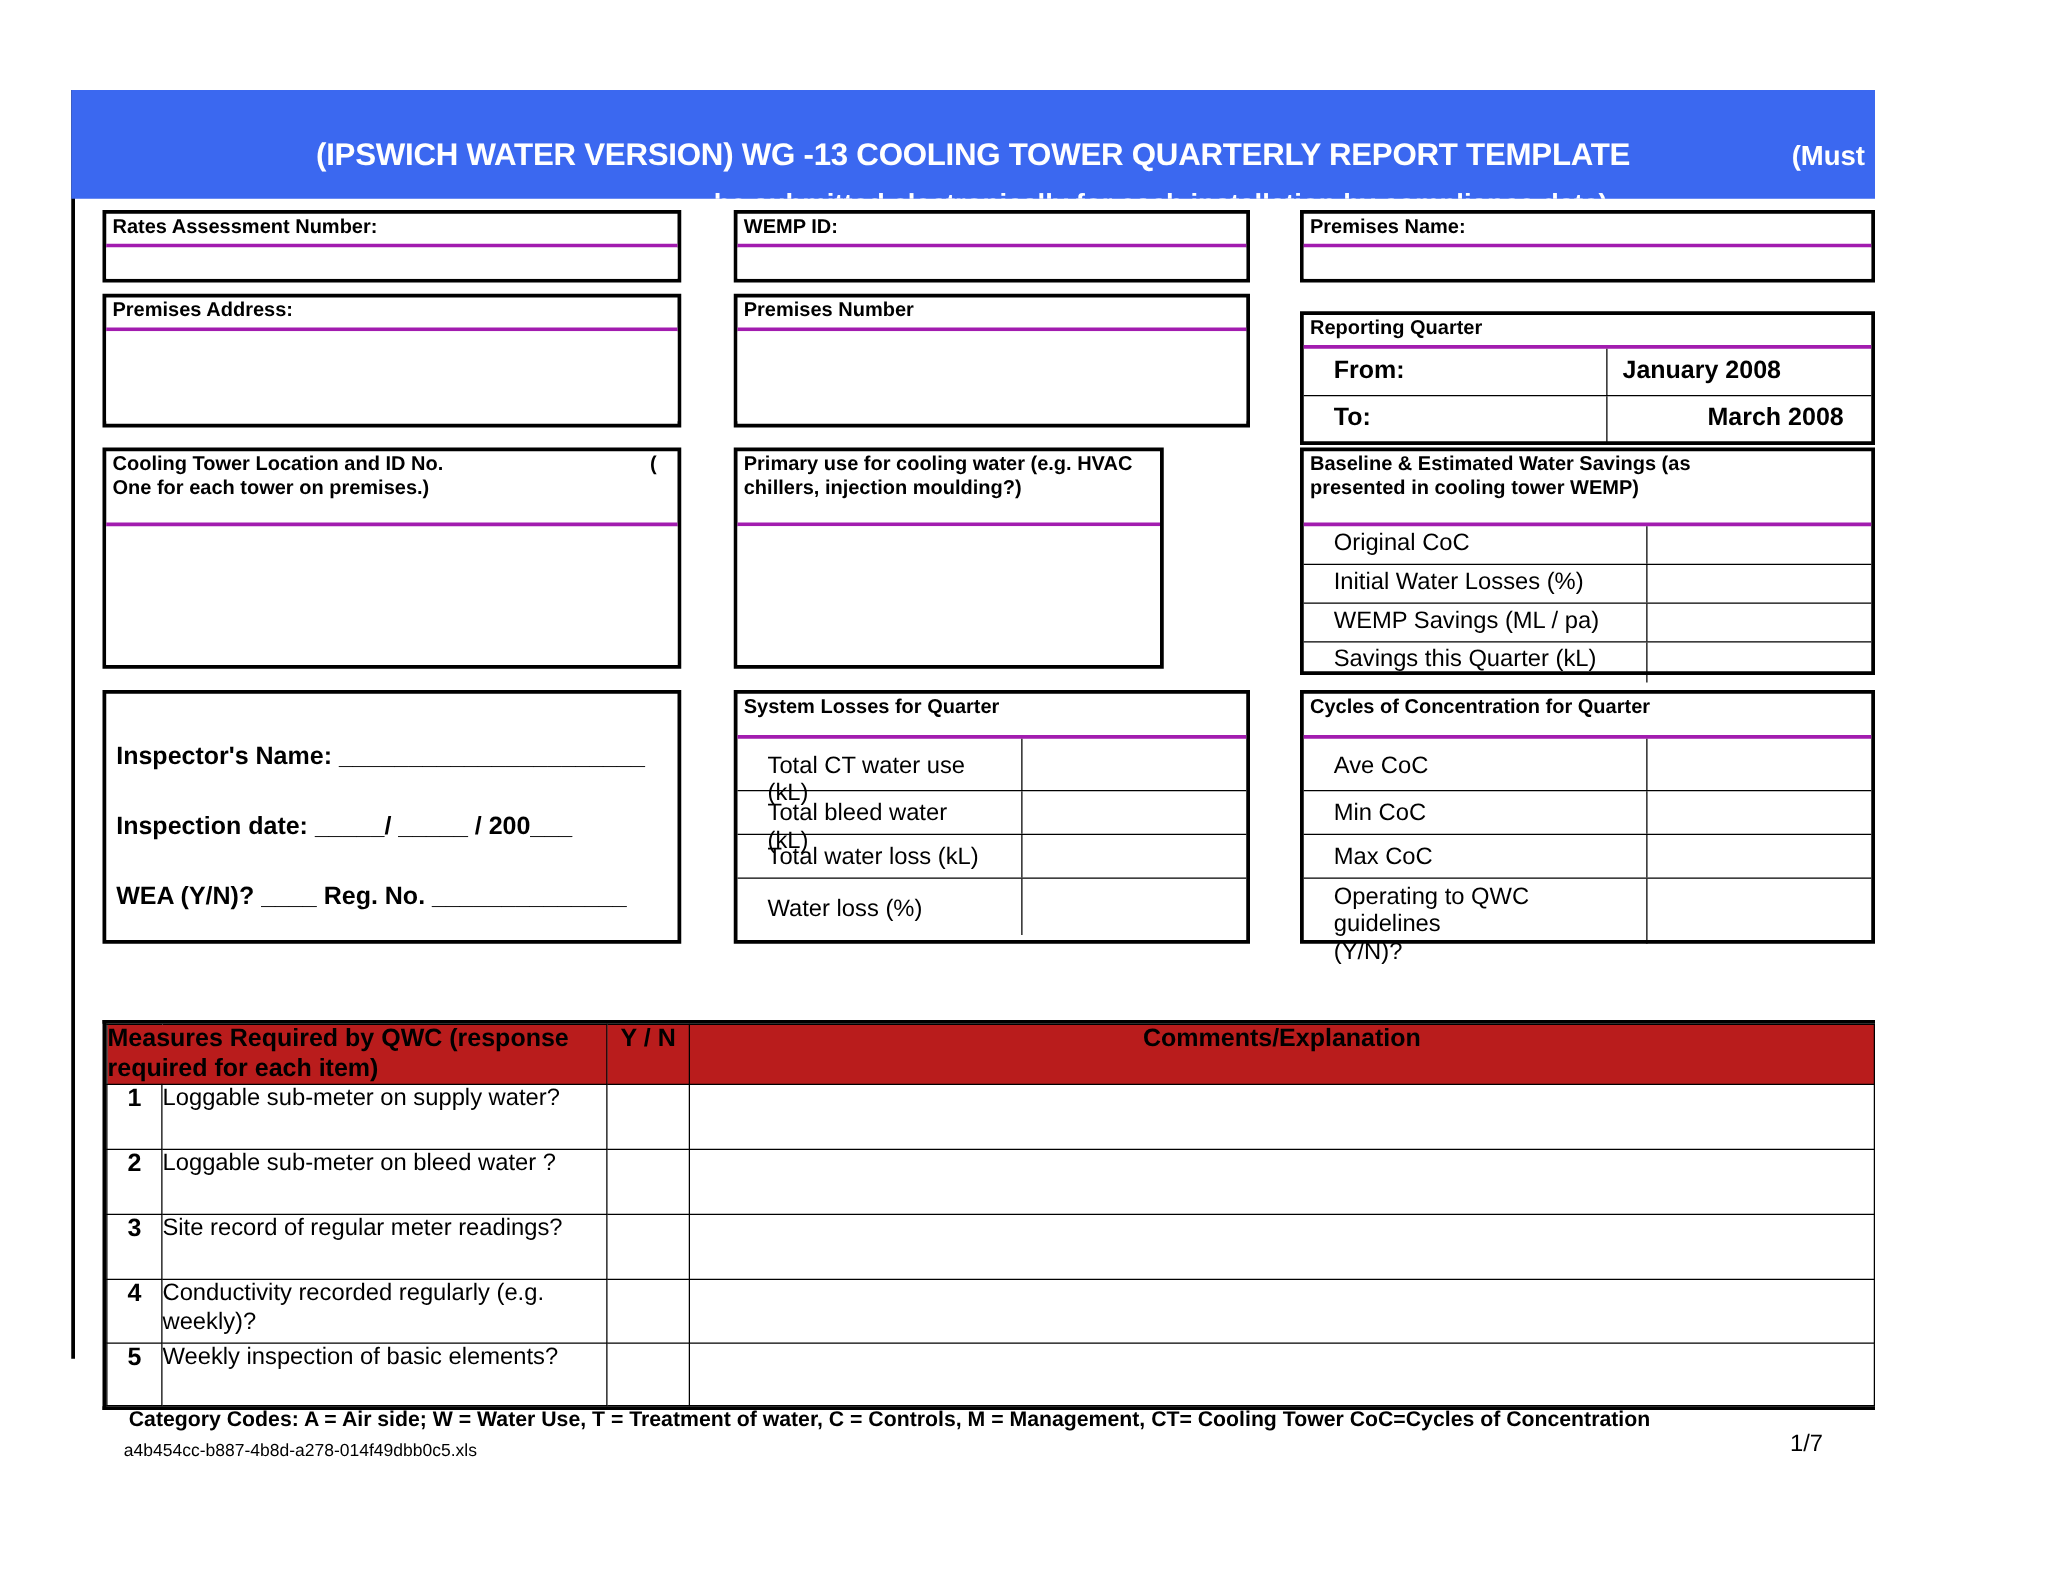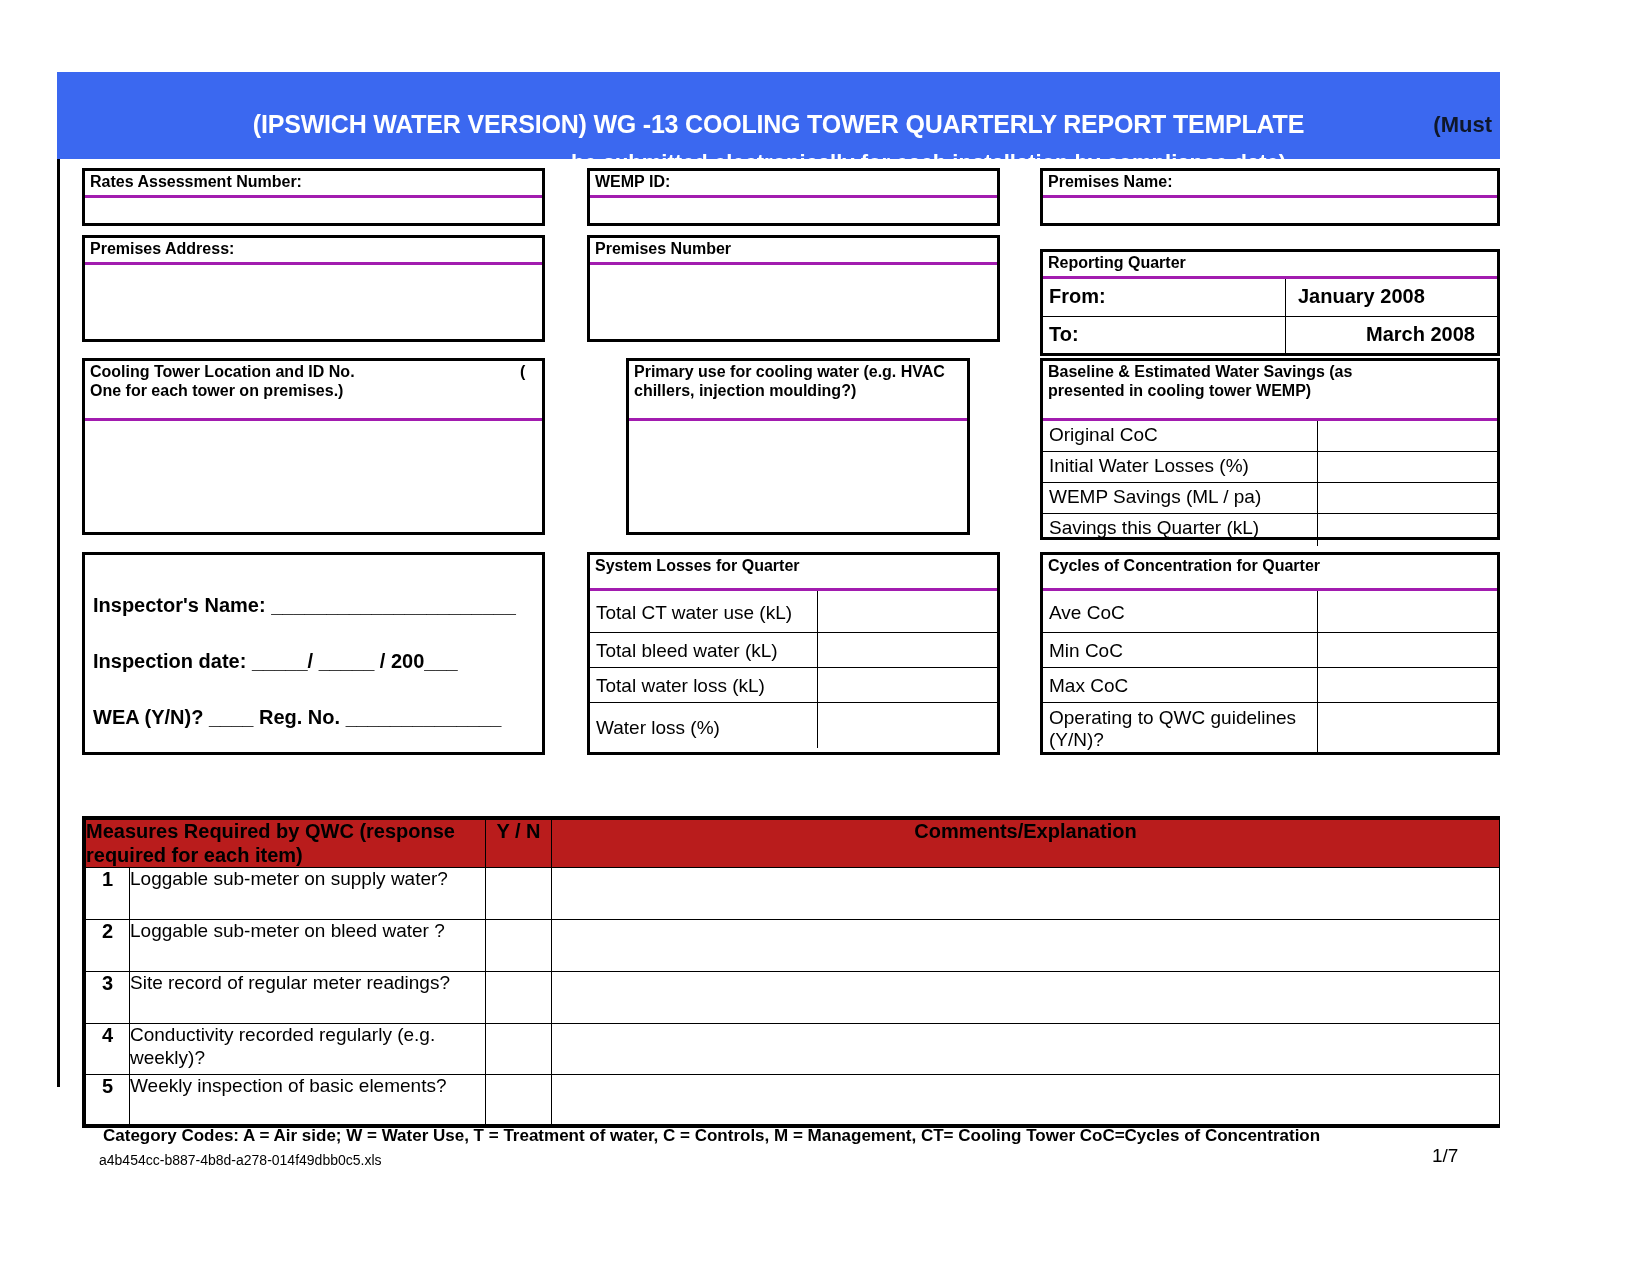--- a/index.html
+++ b/index.html
@@ -38,21 +38,21 @@
     text-align: center;
     color: #ffffff;
     font-size: 25px;
     font-weight: bold;
     letter-spacing: -0.2px;
     white-space: nowrap;
   }
   #banner .must {
     position: absolute;
     right: 8px; top: 40px;
-    color: #0f172a;
+    color: #ffffff;
     font-size: 22px;
     font-weight: bold;
   }
   #banner .line2 {
     position: absolute;
     left: 0; right: 0; top: 78px;
     text-align: center;
     color: #ffffff;
     font-size: 22px;
     font-weight: bold;
@@ -73,21 +73,21 @@
     line-height: 1.18;
     border-bottom: 3px solid #a21caf;
   }
   .blank { background:#fff; }
 
   
   .row2 { display: flex; border-bottom: 1px solid #000; }
   .row2:last-child { border-bottom: 0; }
   .row2 .lbl {
     font-size: 19px;
-    padding: 3px 6px;
+    padding: 3px 24px;
     border-right: 1px solid #000;
     line-height: 1.15;
   }
   .row2 .val { flex: 1; }
 
   
   #measures {
     position: absolute;
     left: 82px; top: 816px;
     width: 1418px;
@@ -181,21 +181,21 @@
 
 <div class="bx" style="left:82px; top:358px; width:463px; height:177px;">
   <div class="hdr" style="position:relative; height:60px;">
     <span>Cooling Tower Location and ID No.</span>
     <span style="position:absolute; left:435px; top:2px;">(</span>
     <div>One for each tower on premises.)</div>
   </div>
   <div class="blank" style="height:111px;"></div>
 </div>
 
-<div class="bx" style="left:587px; top:358px; width:344px; height:177px;margin-left:39px;">
+<div class="bx" style="left:587px; top:358px; width:344px; height:177px;">
   <div class="hdr" style="height:60px;">
     <div>Primary use for cooling water (e.g. HVAC</div>
     <div>chillers, injection moulding?)</div>
   </div>
   <div class="blank" style="height:111px;"></div>
 </div>
 
 <div class="bx" style="left:1040px; top:358px; width:460px; height:182px;">
   <div class="hdr" style="height:60px;">
     <div>Baseline &amp; Estimated Water Savings (as</div>

